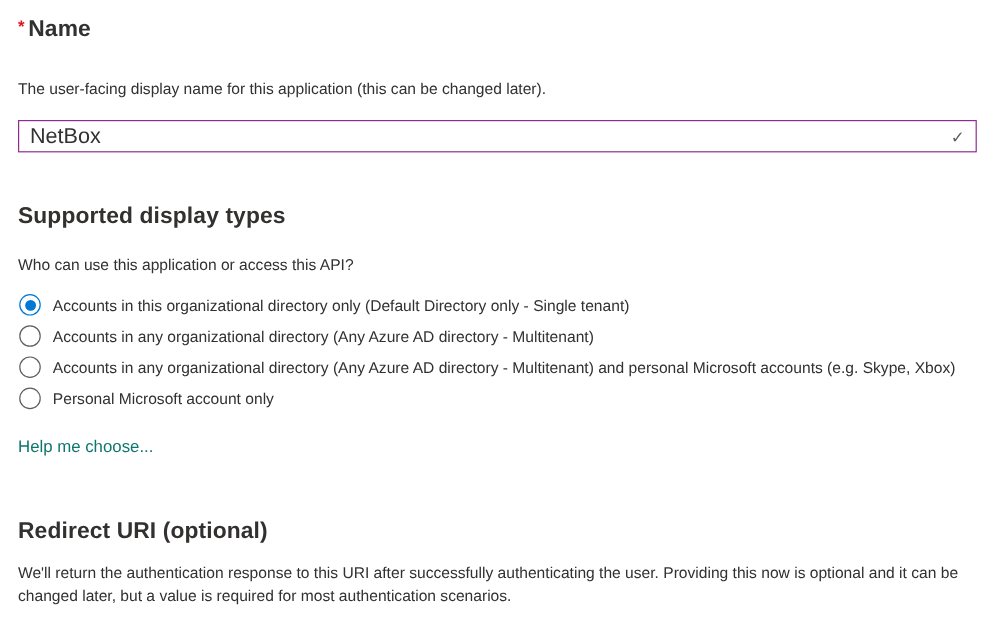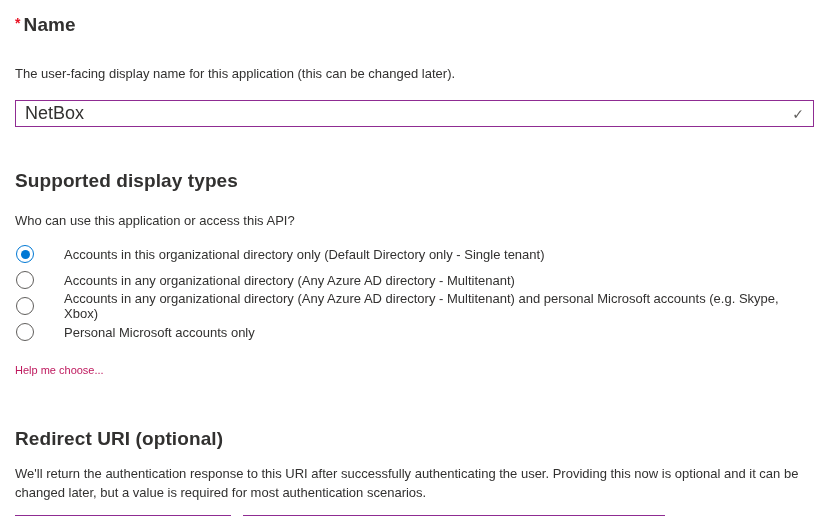--- a/index.html
+++ b/index.html
@@ -63,21 +63,20 @@
 
   
   .account-heading { margin-top: 43px; }
   .account-question { margin-top: 19px; }
   .radio-group { margin-top: 11px; }
   .radio-row {
     display: flex;
     align-items: center;
     height: 26px;
     cursor: pointer;
-    gap: 20px;
   }
   .radio-circle {
     width: 18px; height: 18px;
     border-radius: 50%;
     border: 1px solid #605e5c;
     margin: 0 10px 0 1px;
     flex: 0 0 auto;
     position: relative;
     background: #fff;
   }
@@ -89,22 +88,22 @@
     width: 9px; height: 9px;
     margin: -4.5px 0 0 -4.5px;
     border-radius: 50%;
     background: #0078d4;
   }
   .radio-label { font-size: 13px; color: #323130; }
 
   .help-link {
     display: inline-block;
     margin-top: 19px;
-    font-size: 11px;
-    color: #be185d;
+    font-size: 14px;
+    color: #0f766e;
     text-decoration: none;
     cursor: pointer;
   }
 
   
   .redirect-heading { margin-top: 50px; }
   .redirect-desc { margin-top: 14px; max-width: 802px; }
   .uri-row {
     margin-top: 13px;
     display: flex;
@@ -157,21 +156,21 @@
     <div class="radio-row">
       <span class="radio-circle"></span>
       <span class="radio-label">Accounts in any organizational directory (Any Azure AD directory - Multitenant)</span>
     </div>
     <div class="radio-row">
       <span class="radio-circle"></span>
       <span class="radio-label">Accounts in any organizational directory (Any Azure AD directory - Multitenant) and personal Microsoft accounts (e.g. Skype, Xbox)</span>
     </div>
     <div class="radio-row">
       <span class="radio-circle"></span>
-      <span class="radio-label">Personal Microsoft accounts only</span>
+      <span class="radio-label">Personal Microsoft account only</span>
     </div>
   </div>
 
   <a class="help-link" href="#">Help me choose...</a>
 
   
   <div class="section-heading redirect-heading">Redirect URI (optional)</div>
   <div class="desc-text redirect-desc">We'll return the authentication response to this URI after successfully authenticating the user. Providing this now is optional and it can be changed later, but a value is required for most authentication scenarios.</div>
 
   <div class="uri-row">

